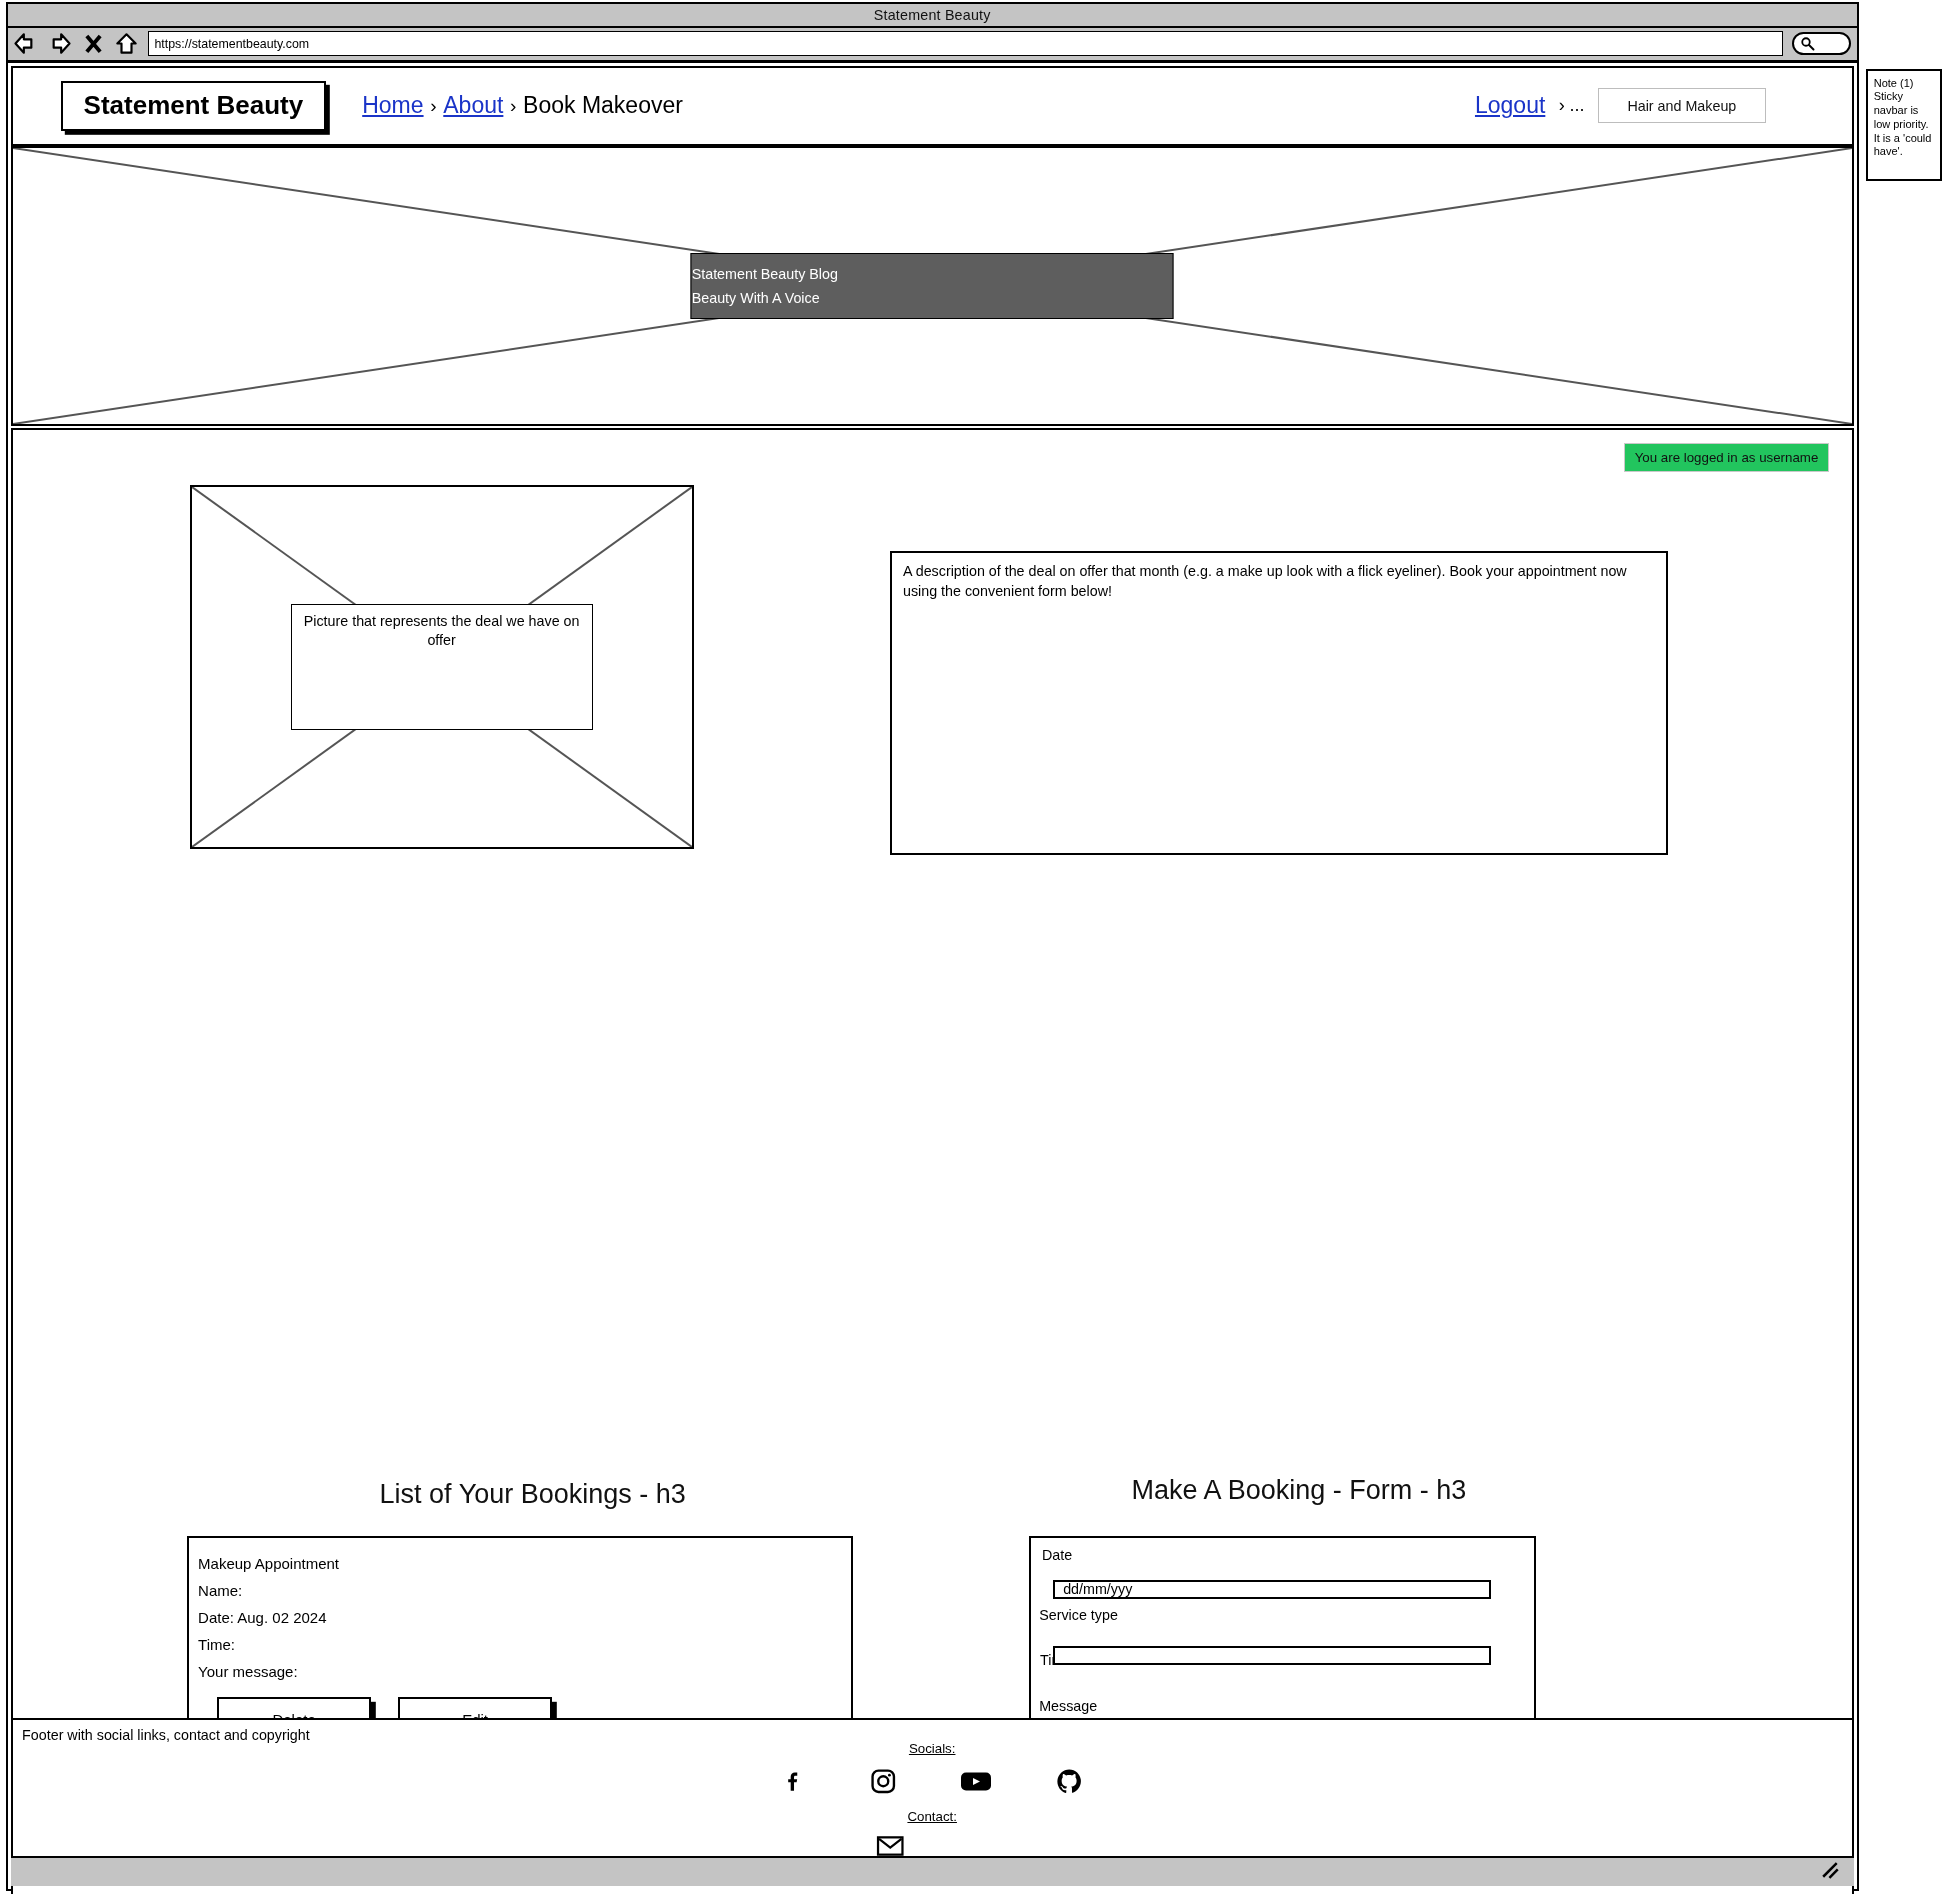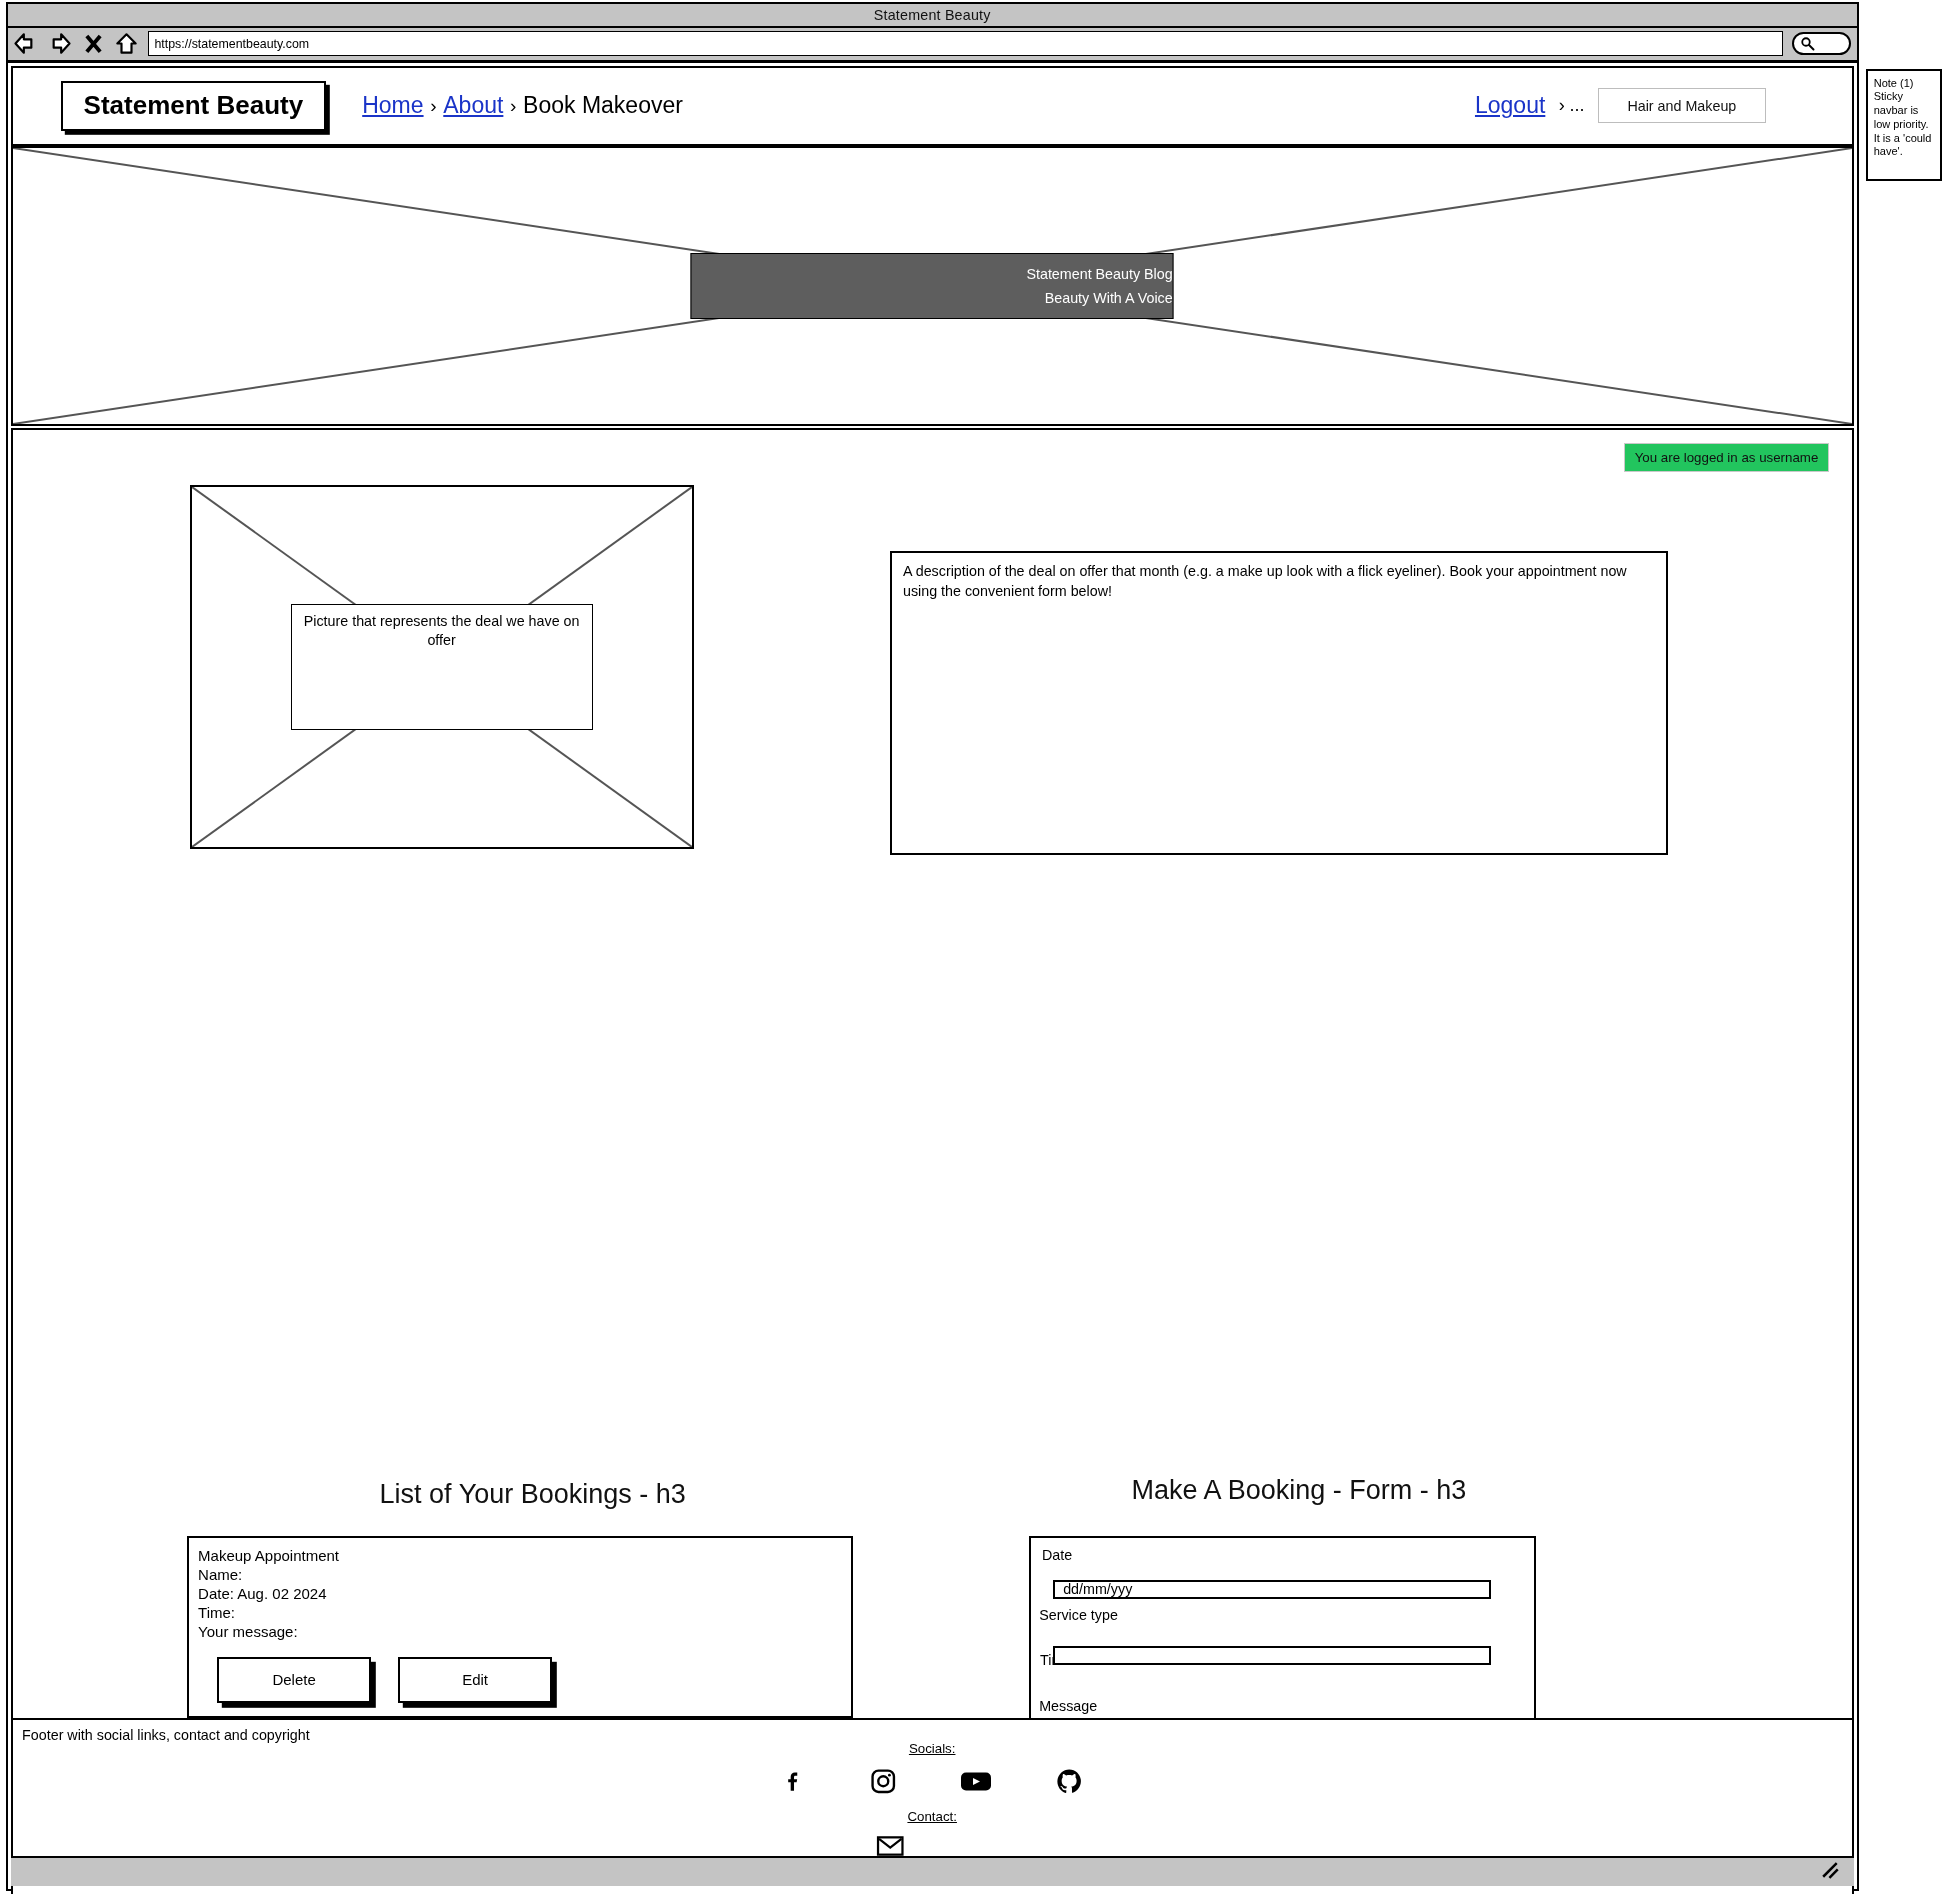--- a/index.html
+++ b/index.html
@@ -71,21 +71,21 @@
 
   
   .hero {
     position:absolute; left:2.9px; top: 83px; right:2.9px; height: 280px;
     border: 2.9px solid #000; background:#fff; overflow:hidden;
   }
   .hero svg { position:absolute; inset:0; width:100%; height:100%; }
   .hero-band {
     position:absolute; left:50%; top:50%; transform: translate(-50%,-50%);
     width: 483px; height: 66px; background:#5e5e5e; border:1.9px solid #000;
-    display:flex; flex-direction:column; align-items:flex-end; justify-content:center; gap: 7.6px;
+    display:flex; flex-direction:column; align-items:flex-start; justify-content:center; gap: 7.6px;
   }
   .hero-band span { color:#fff; font-size: 14.3px; }
 
   
   .main {
     position:absolute; left:2.9px; top: 365px; right:2.9px; height: 1313px;
     border: 2.9px solid #000; background:#fff;
   }
   .loggedin {
     position:absolute; right: 23px; top: 13.3px;
@@ -122,21 +122,21 @@
   .h3 { position:absolute; font-size: 27px; color:#111; white-space:nowrap; }
   .h3-left  { left: 367px; top: 1049px; }
   .h3-right { left: 1119px; top: 1045px; }
 
   
   .bookings { position:absolute; left: 174px; top: 1106px; width: 666px; }
   .booking-card {
     border: 2.9px solid #000; background:#fff;
     padding: 9.5px 9.5px 13.3px 9.5px; margin-bottom: 11.4px;
   }
-  .booking-line { font-size: 15px; line-height: 1.26; color:#000; }
+  .booking-line { font-size: 15px; line-height: 1.26; color:#000;margin-top:8px; }
   .booking-btns { display:flex; gap: 27px; margin-top: 15px; margin-left: 19px; }
   .wbtn {
     border: 2.9px solid #000; background:#fff; box-shadow: 4.8px 4.8px 0 #000;
     width: 154px; height: 46px; display:flex; align-items:center; justify-content:center;
     font-size: 15px; color:#000;
   }
 
   
   .formbox {
     position:absolute; left: 1016px; top: 1106px;

